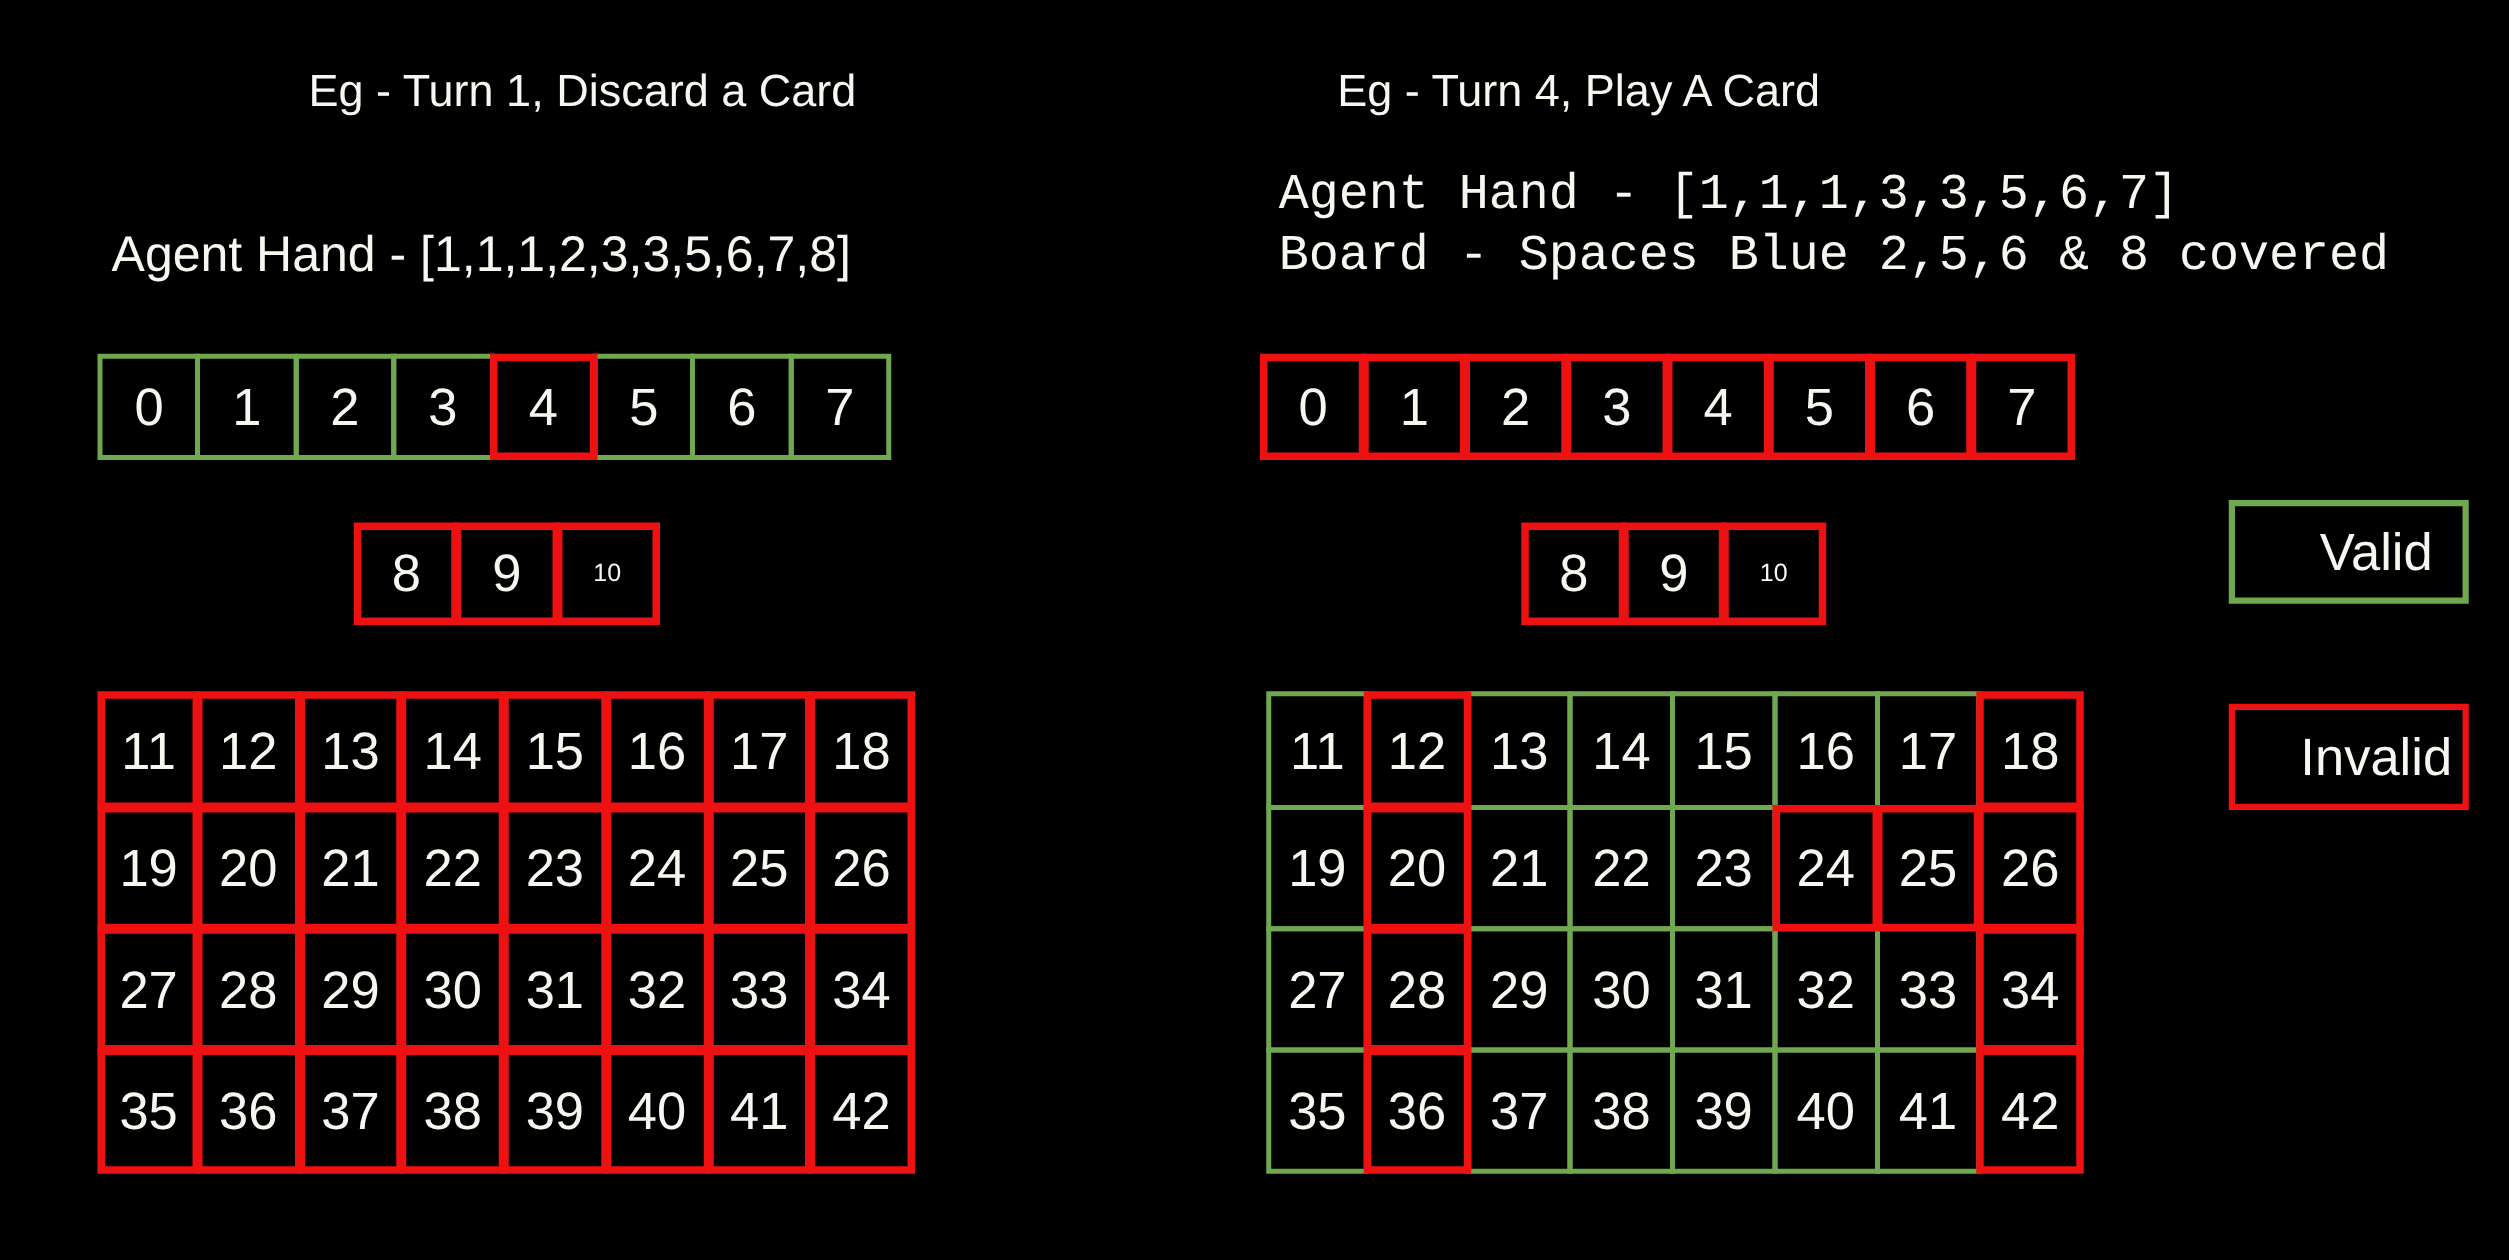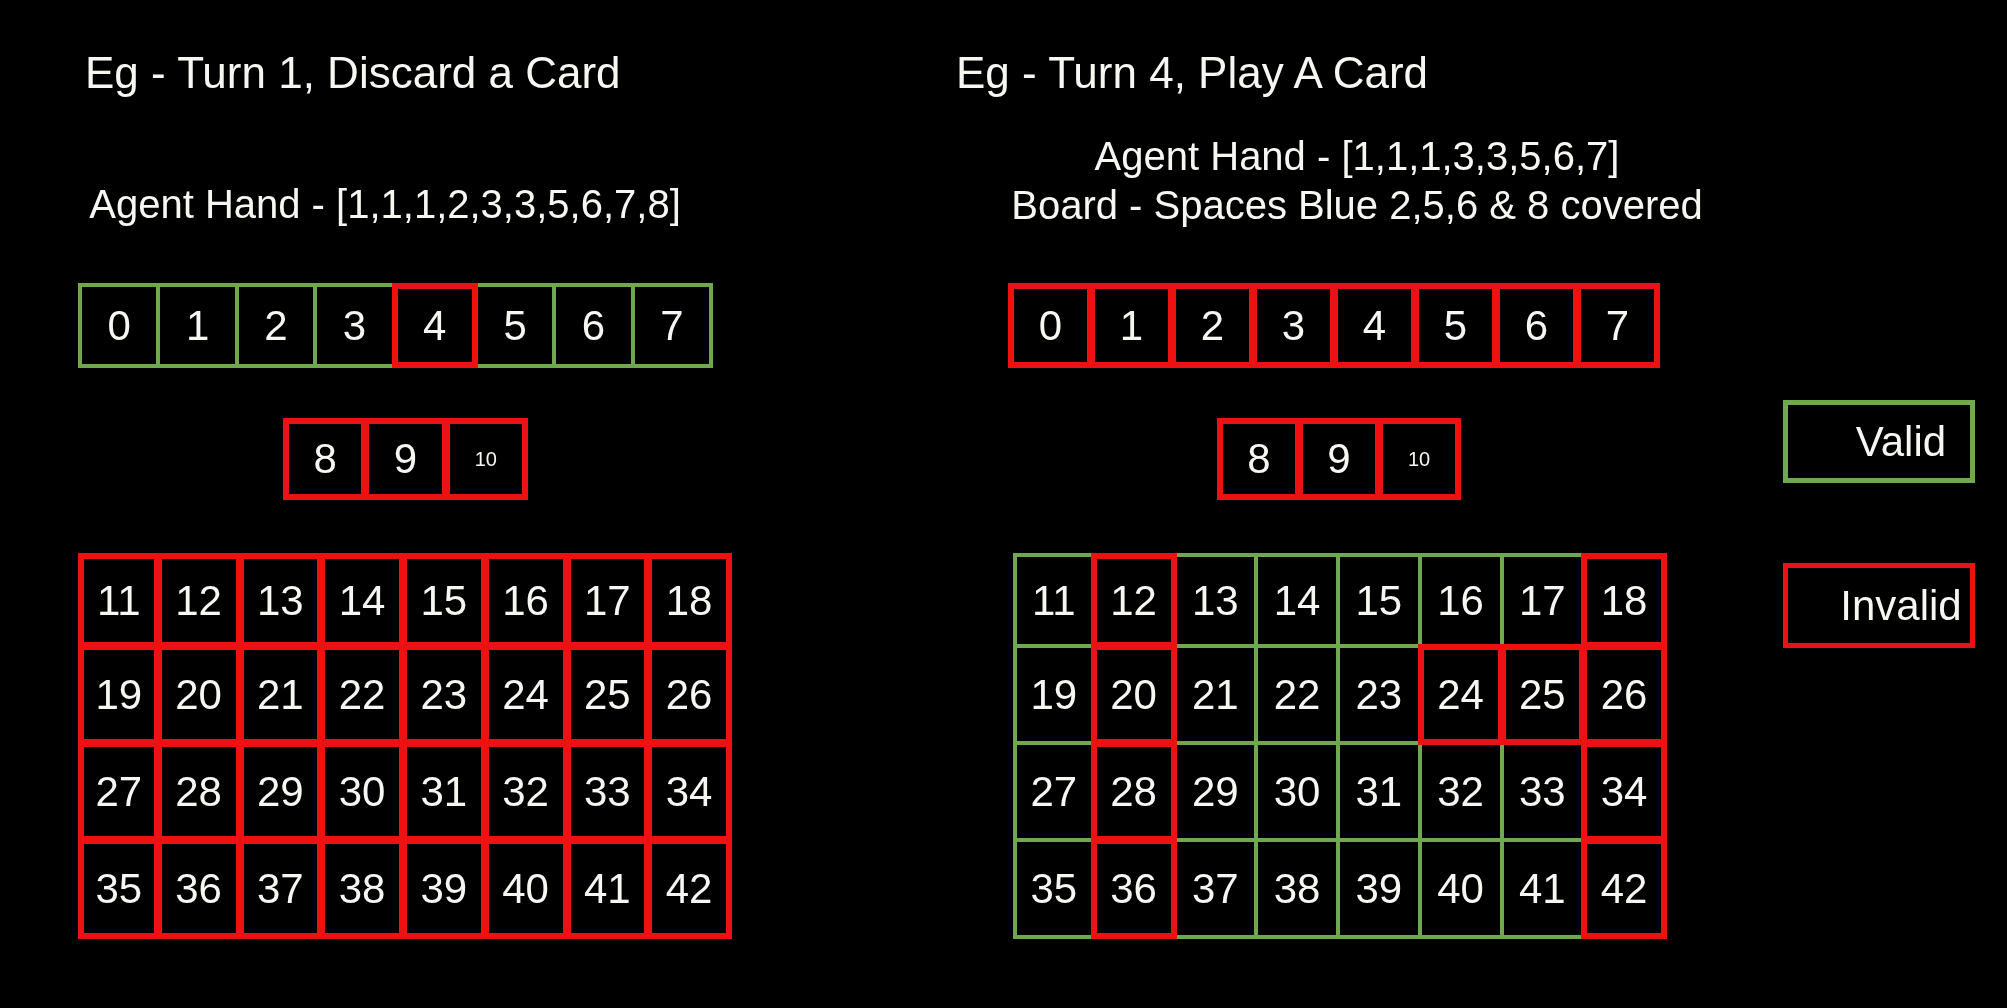--- a/index.html
+++ b/index.html
@@ -4,29 +4,29 @@
 <style>
   :root{
     --valid:#6fa84f; --invalid:#ee1111; --bg:#000000; --text:#f7f7f2;
   }
   html,body{margin:0;padding:0;background:#000;}
   .stage{
     position:relative; width:2007px; height:1008px; background:var(--bg);
     font-family:"Liberation Sans", sans-serif; color:var(--text); overflow:hidden;
   }
   .panel-title{
-    position:absolute; text-align:left; font-size:44px; line-height:46px; white-space:nowrap;
+    position:absolute; text-align:right; font-size:36px; line-height:46px; white-space:nowrap;
   }
   #p0-title{left:85px; top:50px; width:600px;}
   #p1-title{left:956px; top:50px; width:500px;}
   .info{
     position:absolute; text-align:center; font-size:40px; line-height:49px; white-space:nowrap;
   }
   #p0-info{left:35px; top:132px; width:700px;margin-top:48px;}
-  #p1-info{left:1002px; top:132px; width:710px;}
+  #p1-info{left:1023px; top:132px; width:710px;font-family:Liberation Mono, monospace;}
 
   .row{position:absolute; display:flex;}
   #p0-row1{left:78px;  top:283px; width:635px; height:85px;}
   #p0-row2{left:283px; top:418px; width:245px; height:82px;}
   #p1-row1{left:1008px;top:283px; width:652px; height:85px;}
   #p1-row2{left:1217px;top:418px; width:244px; height:82px;}
 
   .grid{position:absolute; display:grid; grid-template-columns:repeat(8,1fr); grid-auto-rows:97px;}
   #p0-grid{left:78px;  top:551px; width:654px;}
   #p1-grid{left:1013px;top:551px; width:654px;}

